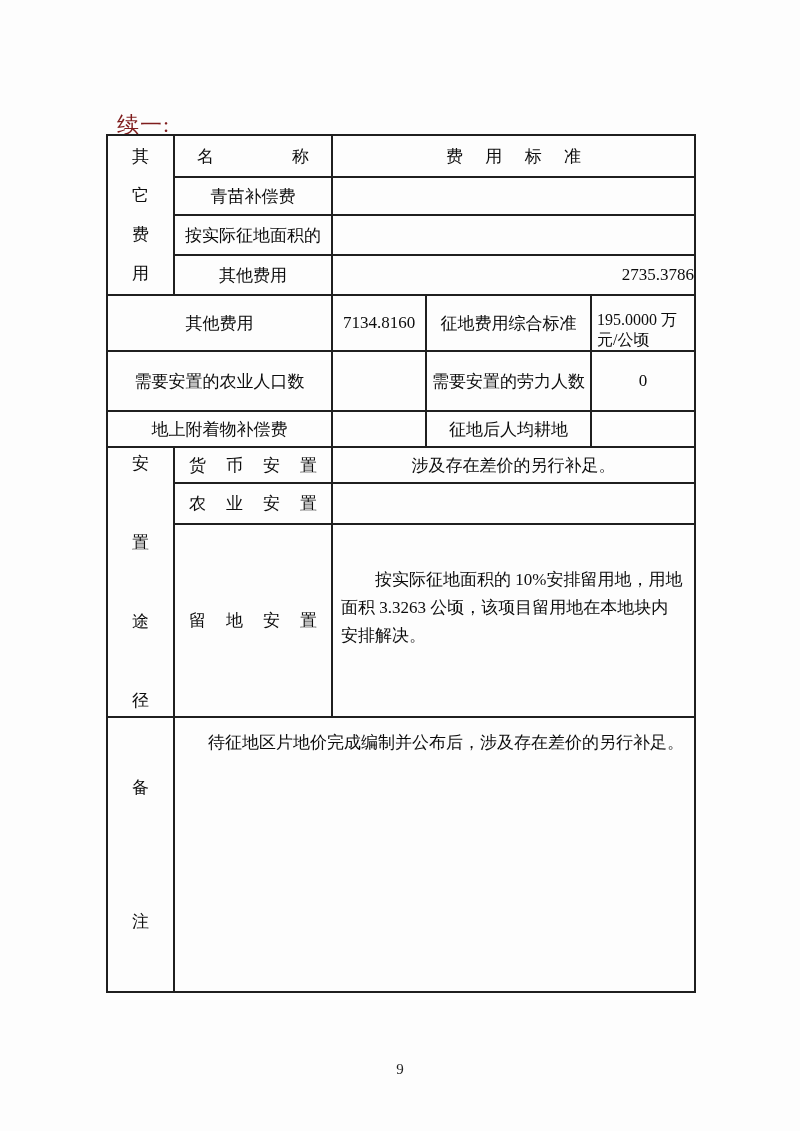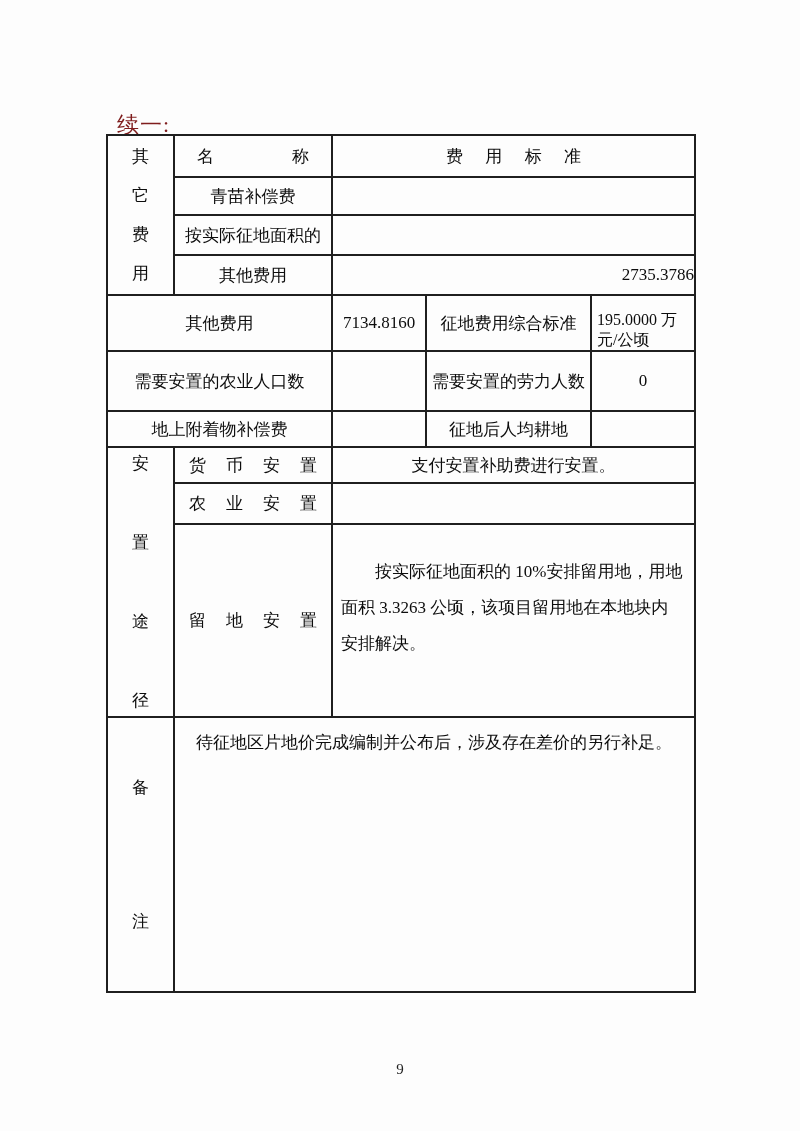--- a/index.html
+++ b/index.html
@@ -43,24 +43,24 @@
   .w135 { width:135px; }
   .wfull { width:100%; padding:0 14px; }
 
   .cell-left { text-align:right; padding-left:8px; }
   .unit-cell {
     text-align:left; vertical-align:top;
     padding:14px 3px 0 5px; line-height:20px; font-size:16px;
   }
   .land-text {
     text-align:left; padding:0 10px 26px 8px;
-    text-indent:2em; line-height:36px;
+    text-indent:2em; line-height:28px;
   }
   .remarks-cell {
-    text-align:center; vertical-align:top;
+    text-align:right; vertical-align:top;
     padding:13px 10px 0 9px;
   }
 
   .page-num {
     position:absolute; top:1061px; left:0; width:800px;
     text-align:center; font-size:15px; color:#222;
   }
 </style>
 </head>
 <body>
@@ -145,21 +145,21 @@
         </div>
       </td>
       <td>
         <div class="hjust wfull">
           <span>货</span>
           <span>币</span>
           <span>安</span>
           <span>置</span>
         </div>
       </td>
-      <td colspan="3">支付安置补助费进行安置。</td>
+      <td colspan="3">涉及存在差价的另行补足。</td>
     </tr>
     <tr style="height:41px">
       <td>
         <div class="hjust wfull">
           <span>农</span>
           <span>业</span>
           <span>安</span>
           <span>置</span>
         </div>
       </td>

